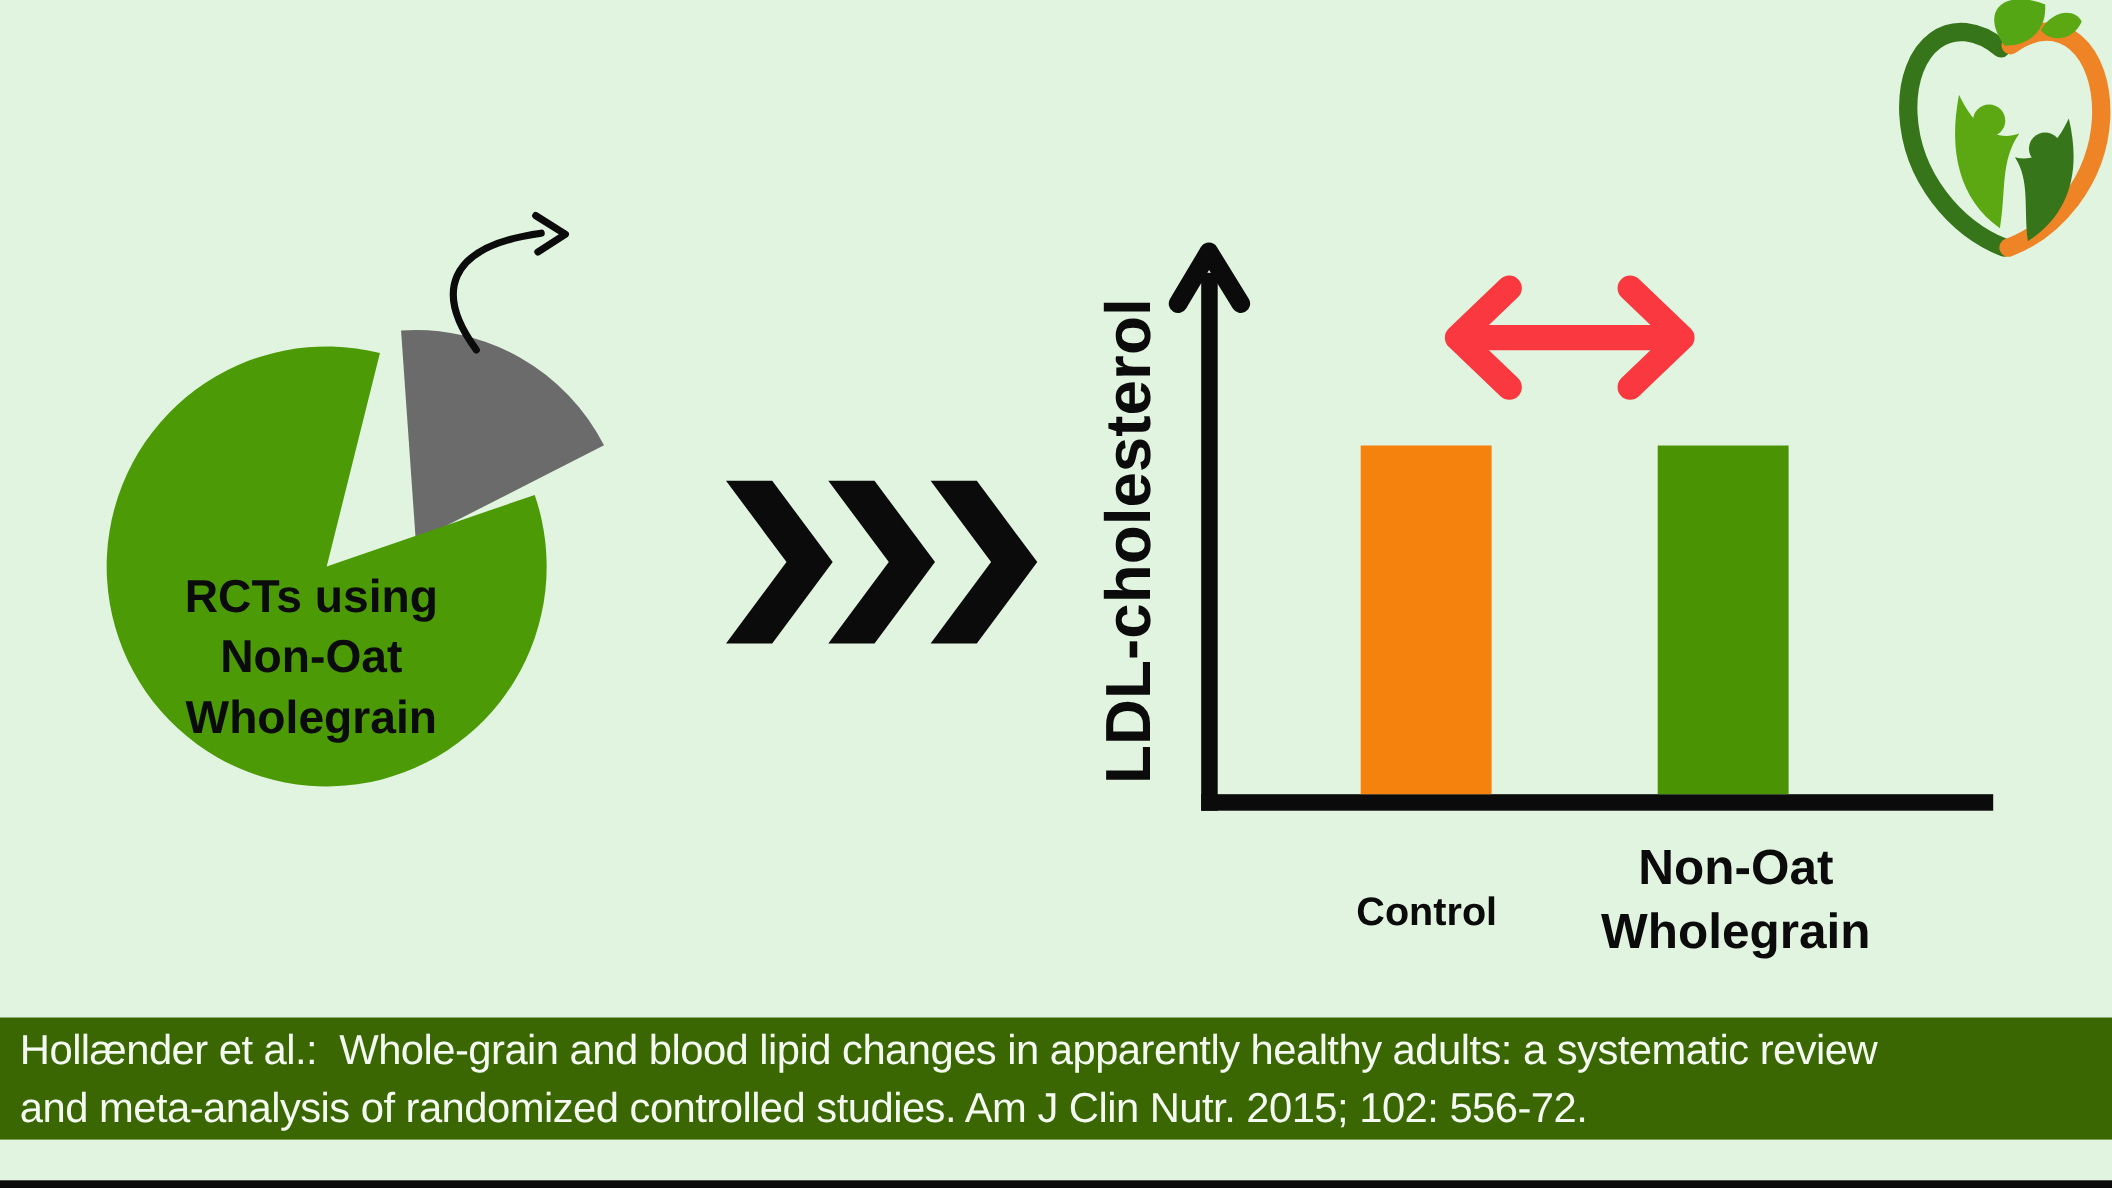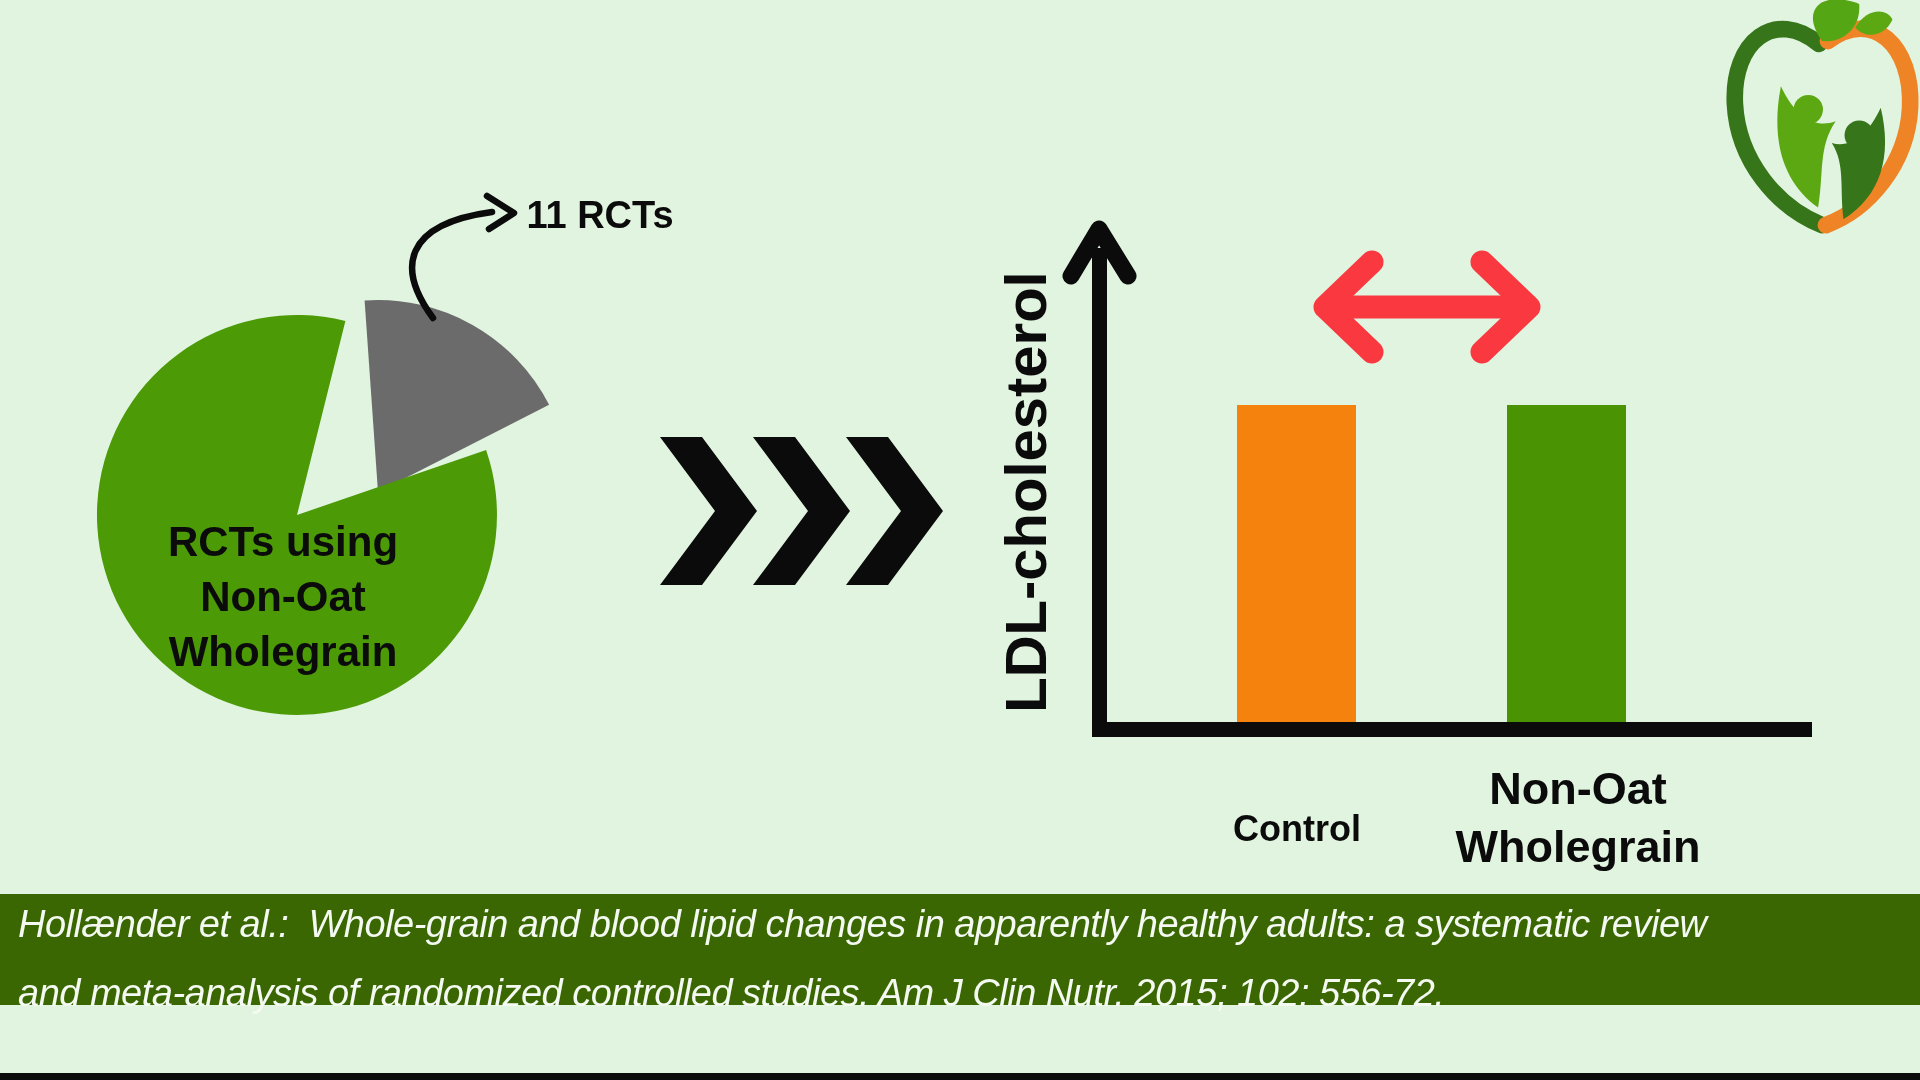--- a/index.html
+++ b/index.html
@@ -31,33 +31,32 @@
   }
   #cat-control{
     left:1147px;top:800px;width:300px;
     font-size:36px;line-height:58px;
   }
   #cat-nonoat{
     left:1418px;top:760px;width:320px;
     font-size:45px;line-height:58px;
   }
   #footer{
-    left:0;top:894px;width:1920px;height:111px;
+    left:0;top:925px;width:1920px;height:111px;
     background:var(--footer-bg,#3A6702);
-    font-style:italic;
   }
   .footer-line{
     position:absolute;left:18px;
     color:var(--footer-text,#F4FAF2);
     font-size:38px;line-height:46px;
     letter-spacing:-0.5px;
     white-space:pre;
   }
   #footer-line1{top:7px;}
-  #footer-line2{top:60px;margin-top:16px;}
+  #footer-line2{top:60px;}
   #bottom-strip{
     left:0;top:1073px;width:1920px;height:7px;
     background:var(--ink,#0a0a0a);
   }
   svg{display:block;overflow:visible;}
 </style>
 </head>
 <body>
 
 <div id="canvas" style="--bg: #E1F4E0; --ink: #0B0B0B; --red: #F9393F; --footer-bg: #3A6702; --footer-text: #F4FAF2; --logo-dark: #37751B; --logo-orange: #EF8426; --logo-light: #5CA812; --logo-leaf: #55A614;">
@@ -72,21 +71,20 @@
     <div>Non-Oat</div>
     <div>Wholegrain</div>
   </div>
 
   <svg class="abs" style="left:0;top:0;" width="1920" height="1080" viewBox="0 0 1920 1080">
     <path d="M 433 318 C 396 268, 404 224, 492 212" style="fill:none;stroke:var(--ink);stroke-width:6.5;stroke-linecap:round"></path>
     <path d="M 487 196 L 514 213 L 489 229" style="fill:none;stroke:var(--ink);stroke-width:6.5;stroke-linecap:round;stroke-linejoin:round"></path>
   </svg>
 
   <div id="callout-text" class="abs heading">
-    <div>11 RCTs</div>
   </div>
 
   <svg class="abs" style="left:0;top:0;" width="1920" height="1080" viewBox="0 0 1920 1080">
     <g style="fill:var(--ink)">
       <path d="M 660 437 L 702 437 L 757 511 L 702 585 L 660 585 L 715 511 Z"></path>
       <path d="M 753 437 L 795 437 L 850 511 L 795 585 L 753 585 L 808 511 Z"></path>
       <path d="M 846 437 L 888 437 L 943 511 L 888 585 L 846 585 L 901 511 Z"></path>
     </g>
   </svg>
 

